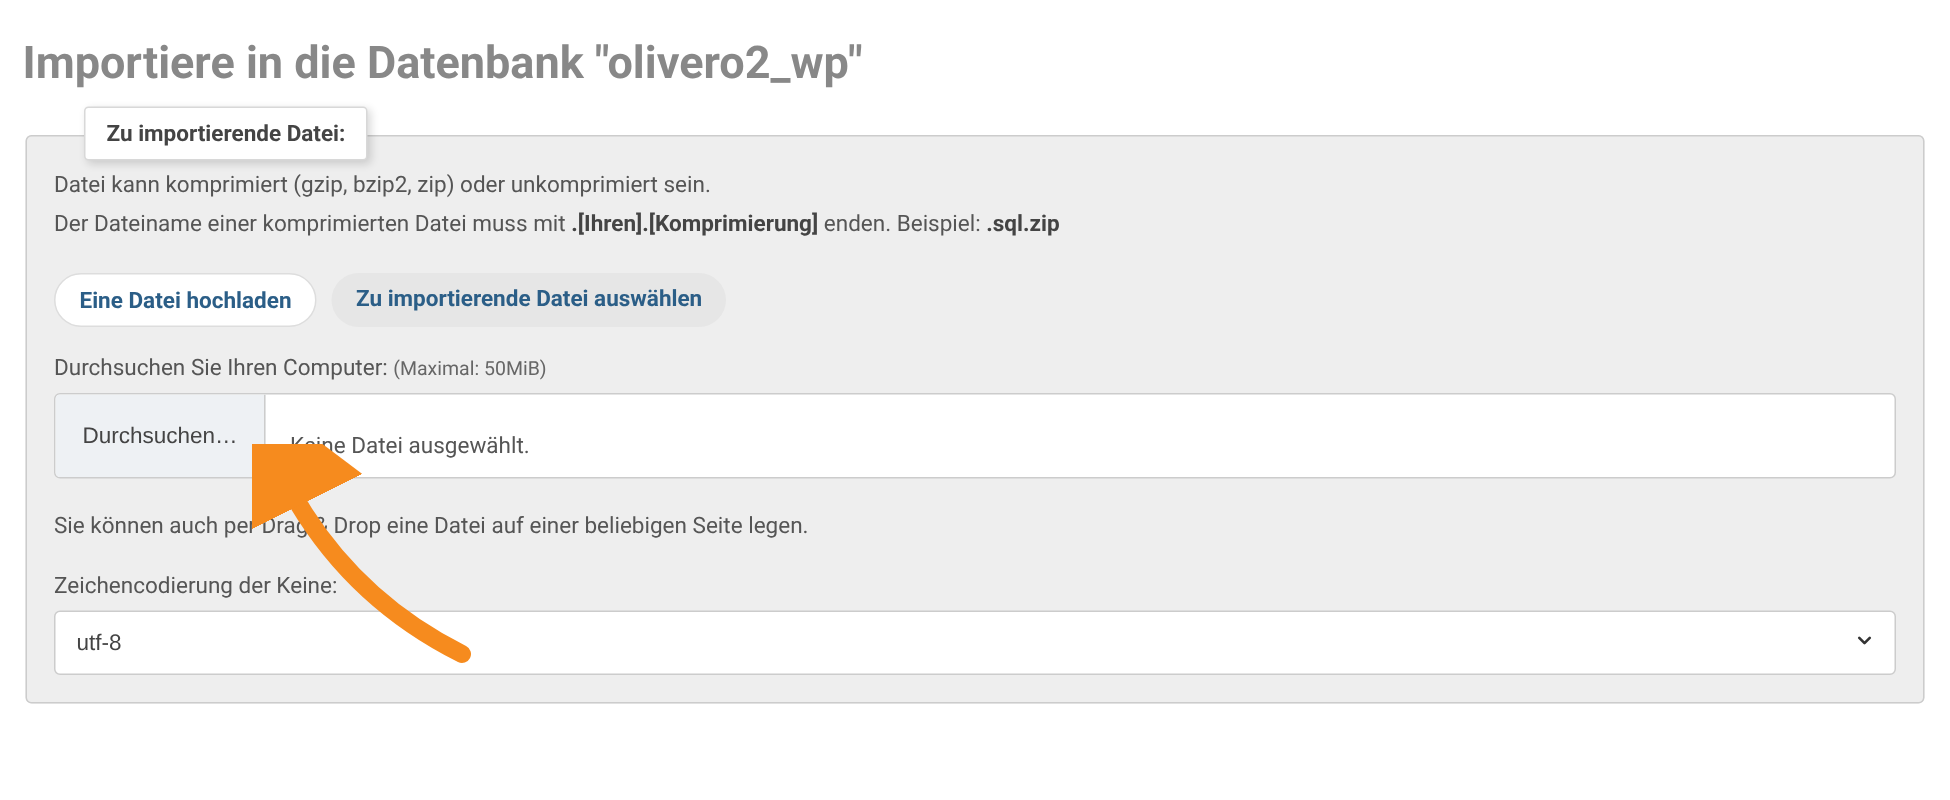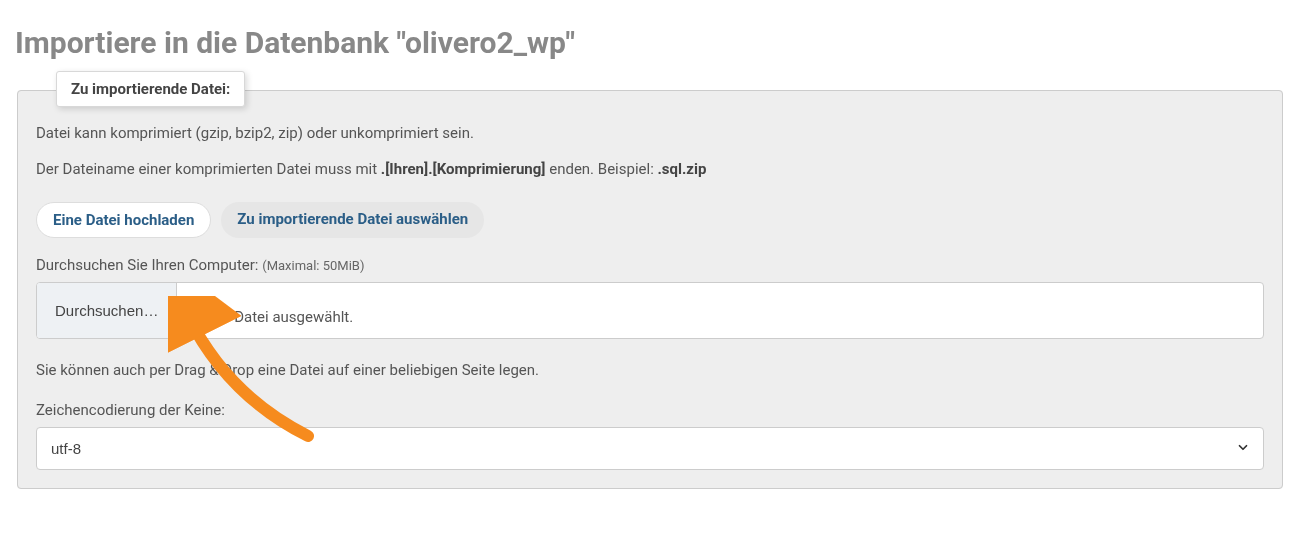--- a/index.html
+++ b/index.html
@@ -37,21 +37,20 @@
     font-weight: 700;
     color: #444;
     font-size: 15px;
     box-shadow: 2px 2px 6px rgba(0,0,0,0.15);
     margin-left: 26px;
   }
   .helper-line {
     color: #555;
     font-size: 15px;
     line-height: 1.7;
-    margin-top: 10px;
   }
   .helper-line b { color: #444; }
   .tabs-row {
     margin: 20px 0 12px 0;
     display: flex;
     gap: 10px;
     text-align: center;
   }
   .tab-pill {
     display: inline-block;

